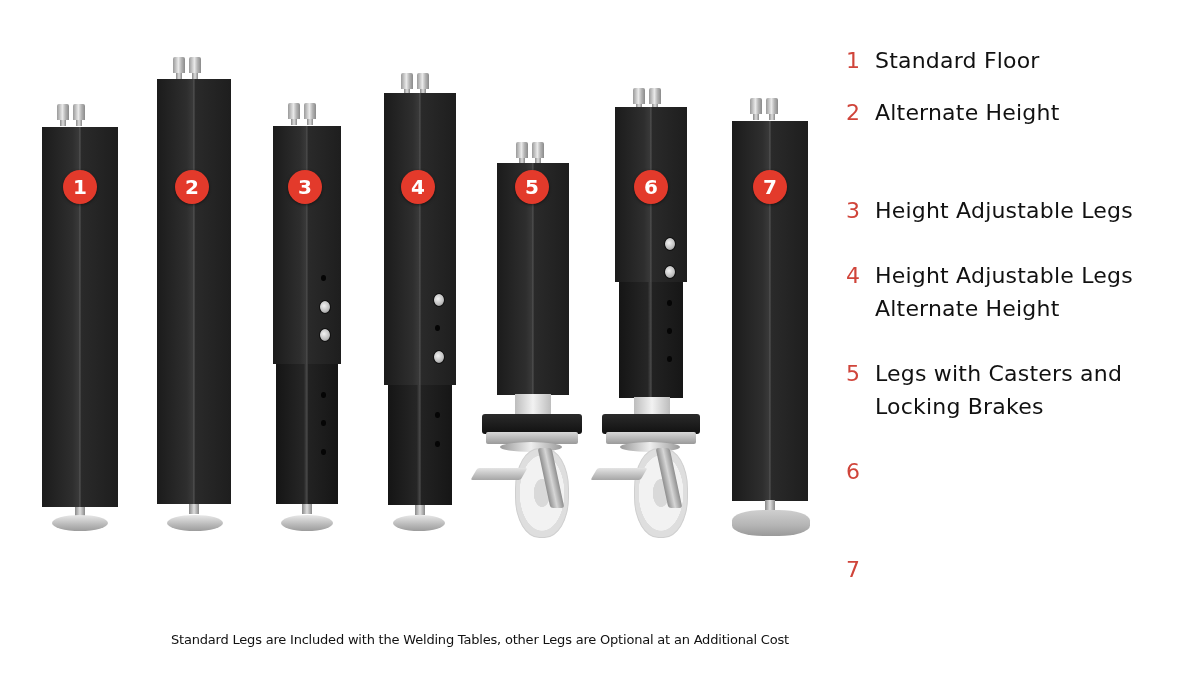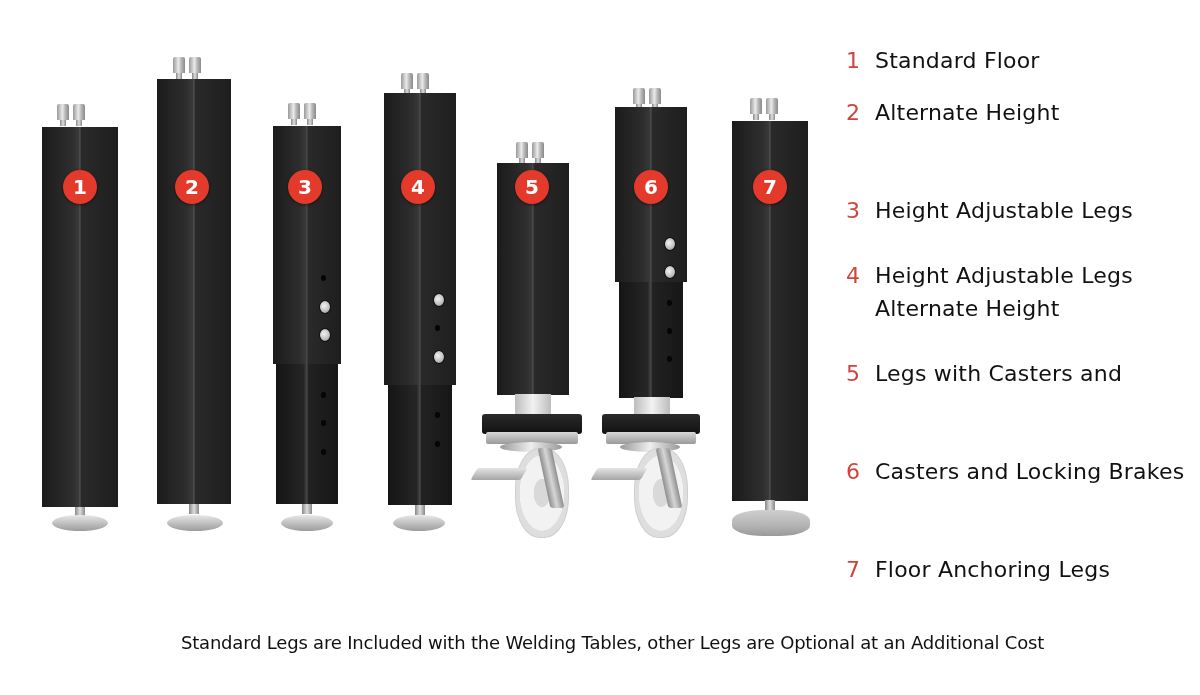--- a/index.html
+++ b/index.html
@@ -41,21 +41,21 @@
             transform: skewX(12deg); border-radius: 3px; }
     .brake { position: absolute; width: 50px; height: 12px; background: linear-gradient(180deg,#e4e4e4,#a6a6a6);
              transform: skewX(-30deg); border-radius: 2px; }
     .collar { position: absolute; height: 22px; background: linear-gradient(90deg,#bdbdbd,#f2f2f2,#bdbdbd); }
 
     .legend { position: absolute; left: 846px; top: 44px; width: 350px; }
     .legend-item { position: absolute; left: 0; display: flex; }
     .legend-num { width: 29px; color: #d0443a; font-size: 22px; line-height: 33px; font-family: "DejaVu Sans", sans-serif; }
     .legend-text { color: #111; font-size: 22px; line-height: 33px; letter-spacing: 0.2px; font-family: "DejaVu Sans", sans-serif; }
 
-    .footnote { position: absolute; left: 181px; top: 632px; font-size: 18px; color: #111;
+    .footnote { position: absolute; left: 171px; top: 632px; font-size: 13px; color: #111;
                 font-family: "DejaVu Sans", sans-serif; letter-spacing: -0.2px; }
   </style>
 </head>
 <body>
 
 <div class="stage">
 
   <div class="leg">
     <div class="bolts" style="left:57px;top:104px;">
         <div class="bolt"></div>
@@ -186,29 +186,26 @@
     <span class="legend-num">4</span>
     <div>
       <div class="legend-text">Height Adjustable Legs</div>
       <div class="legend-text">Alternate Height</div>
     </div>
   </div>
   <div class="legend-item" style="top:313px;">
     <span class="legend-num">5</span>
     <div>
       <div class="legend-text">Legs with Casters and</div>
+      <div class="legend-text">Locking Brakes</div>
     </div>
   </div>
   <div class="legend-item" style="top:411px;">
     <span class="legend-num">6</span>
     <div>
-      <div class="legend-text">Casters and Locking Brakes</div>
     </div>
   </div>
   <div class="legend-item" style="top:509px;">
     <span class="legend-num">7</span>
-    <div>
-        <div class="legend-text">Floor Anchoring Legs</div>
-      </div>
   </div>
 </div>
 
 <div class="footnote">Standard Legs are Included with the Welding Tables, other Legs are Optional at an Additional Cost</div>
 
 </body></html>

